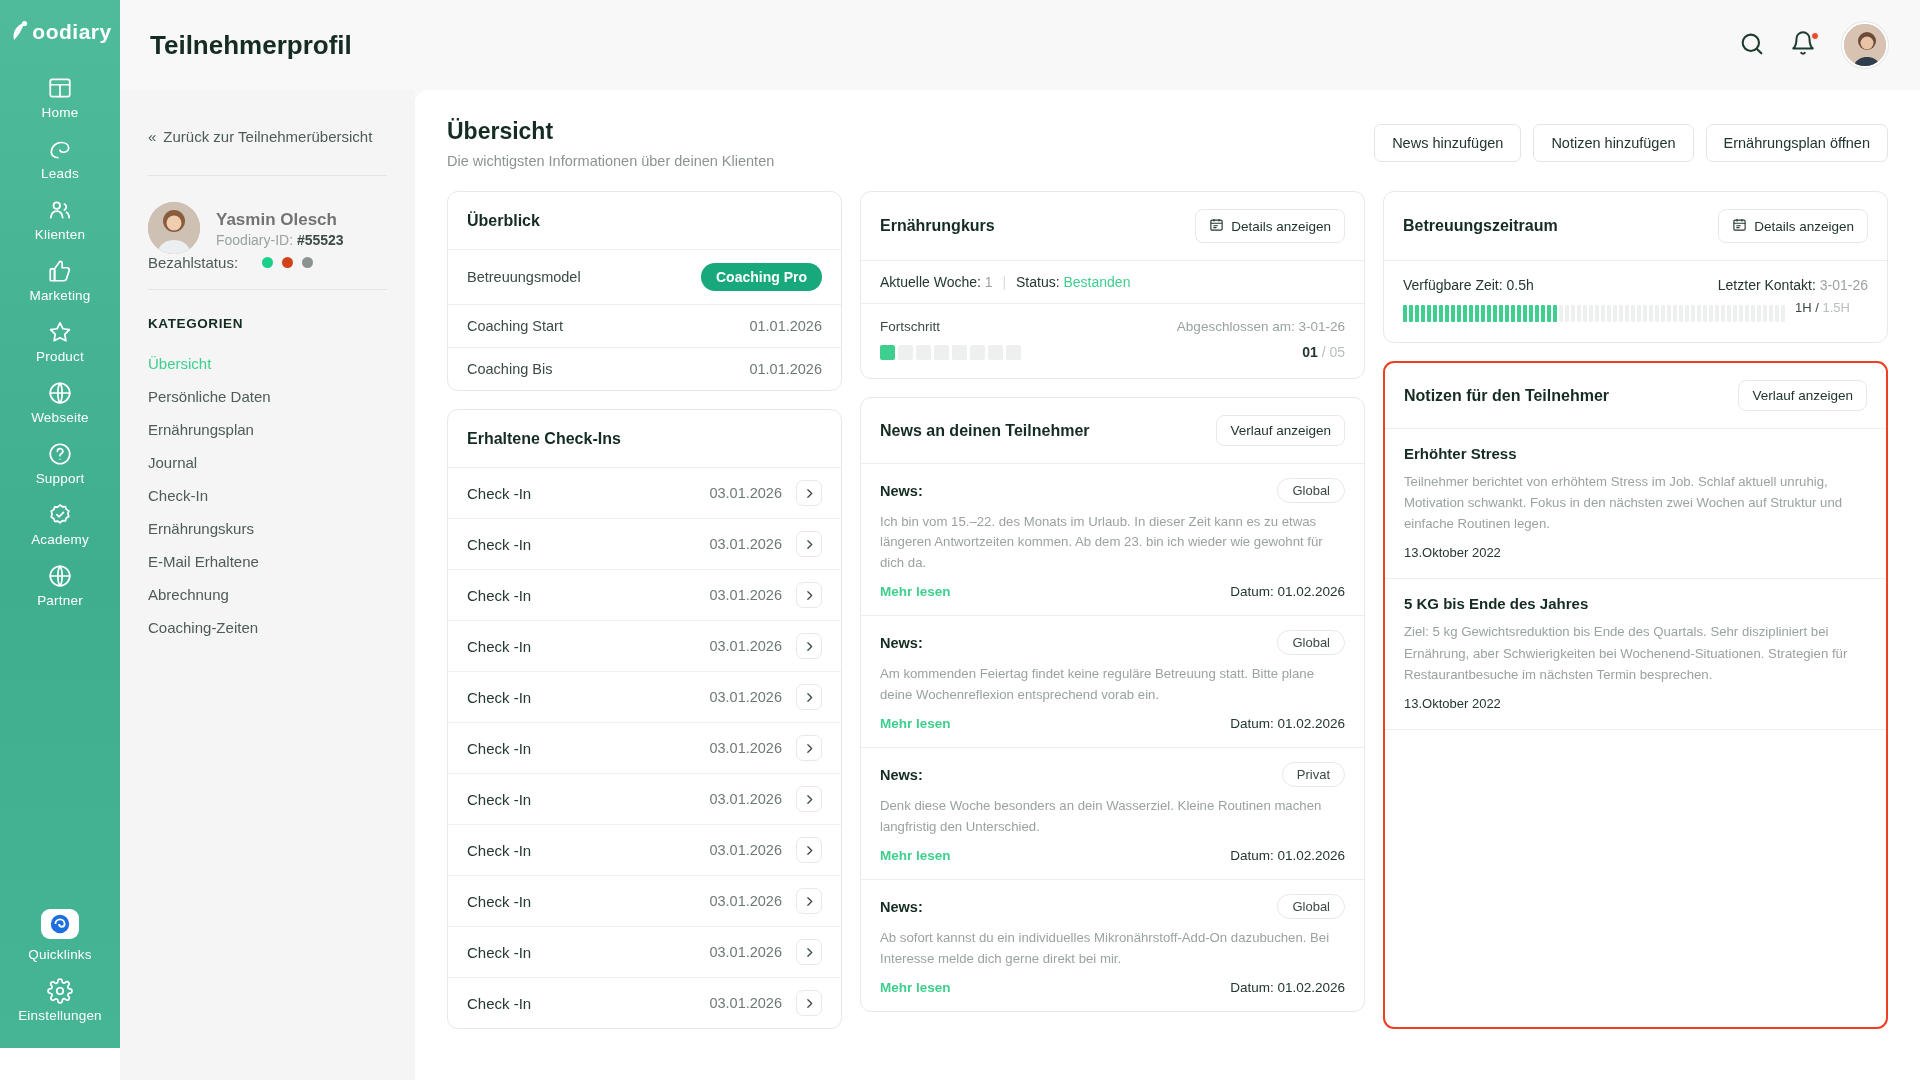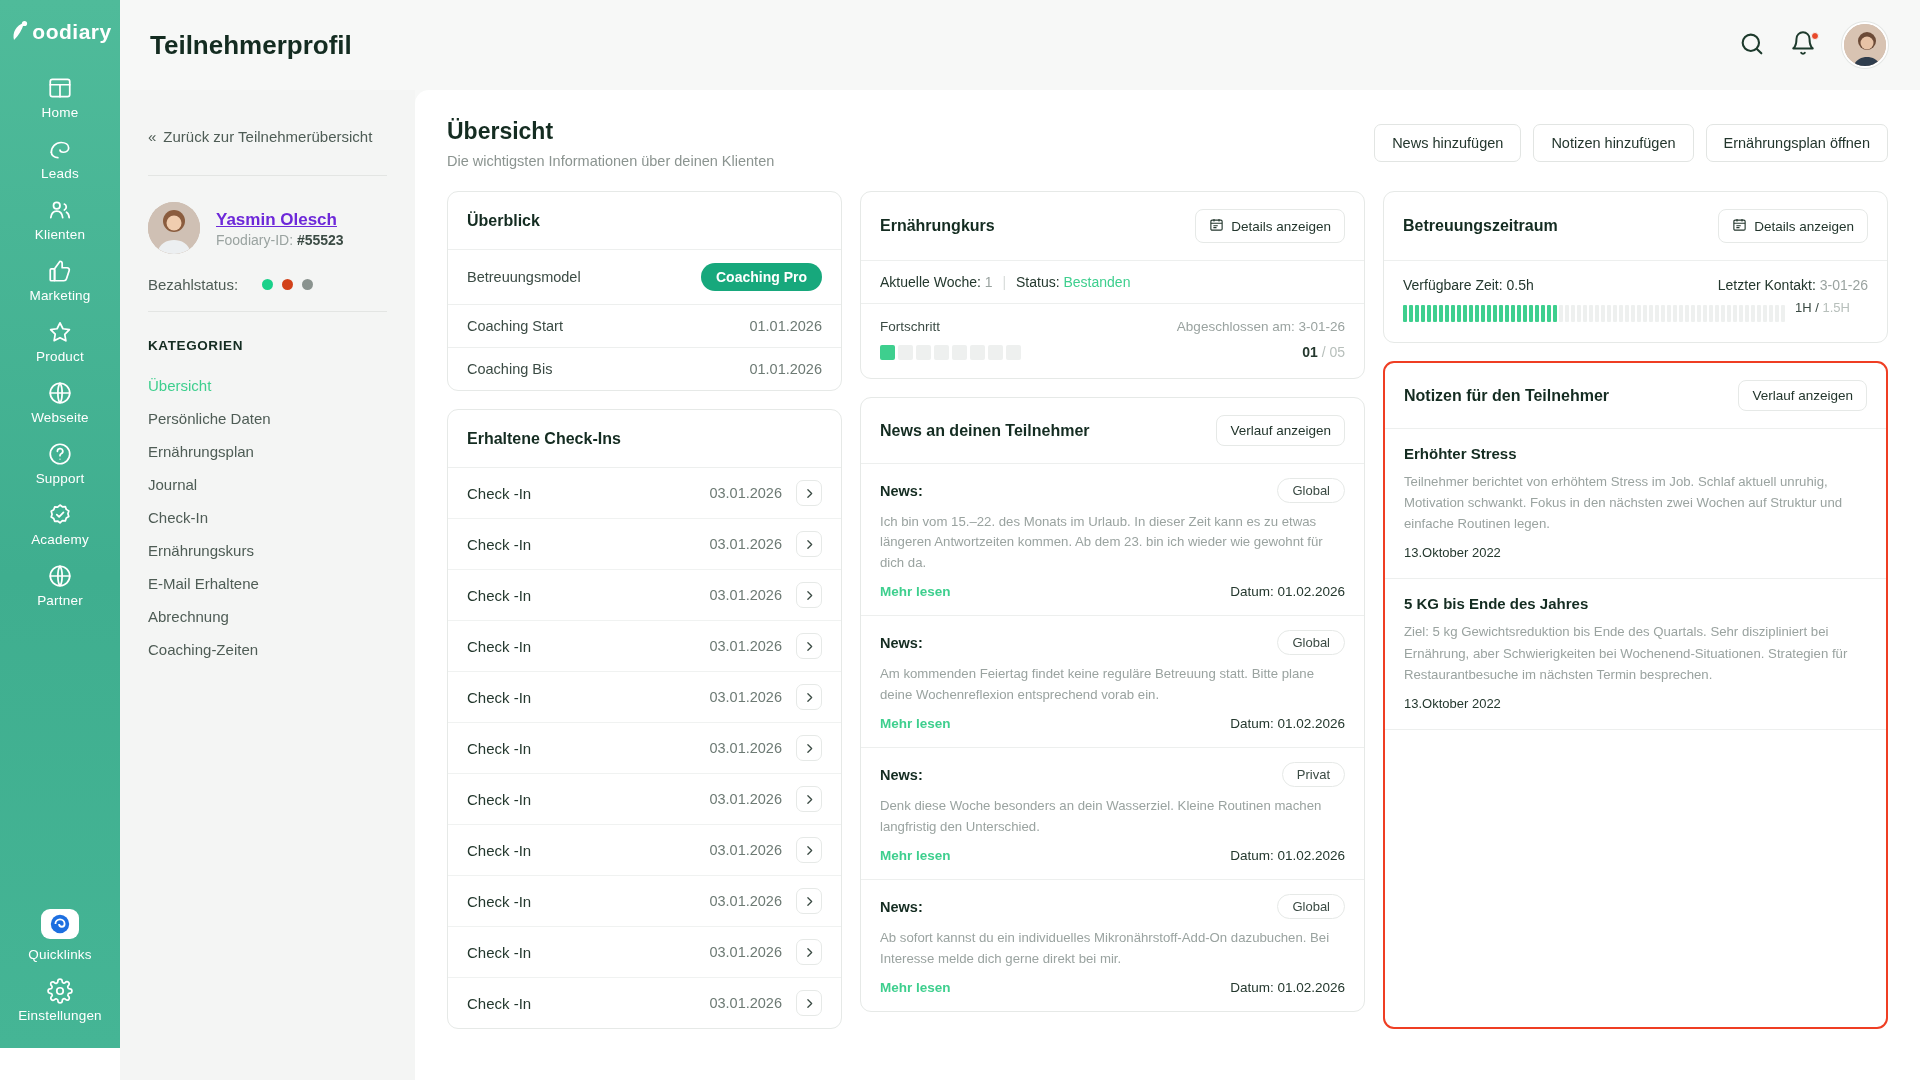--- a/index.html
+++ b/index.html
@@ -63,24 +63,24 @@
     display: flex; align-items: center; gap: 7px; color: #4e5c55;
     font-size: 15px; padding: 38px 0 30px; cursor: pointer;
   }
   .sep { height: 1px; background: #e3e5e3; }
   .profile { padding: 26px 0 18px; }
   .profile-row { display: flex; align-items: center; gap: 16px; }
   .avatar-lg {
     width: 52px; height: 52px; border-radius: 50%; overflow: hidden;
     background: #c9b6a8; flex: 0 0 52px;
   }
-  .pname { font-size: 17px; font-weight: 700; color: #6d28d9; line-height: 1.4; text-decoration: underline; }
+  .pname { font-size: 17px; font-weight: 700; color: #737373; line-height: 1.4; }
   .pid { font-size: 14px; color: #9aa3a0; }
   .pid b { color: #3b4b44; font-weight: 700; }
-  .paystatus { display: flex; align-items: center; gap: 16px; margin-top: 22px; }
+  .paystatus { display: flex; align-items: center; gap: 16px; }
   .paystatus .lab { font-size: 15px; color: #4e5c55; margin-right: 8px; }
   .dot { width: 11px; height: 11px; border-radius: 50%; }
   .cats { padding-top: 26px; }
   .cats-title {
     font-size: 13.5px; font-weight: 700; letter-spacing: .6px;
     color: #142c21; margin-bottom: 16px;
   }
   .cat {
     font-size: 15px; color: #4e5c55; padding: 8px 0; cursor: pointer;
   }

